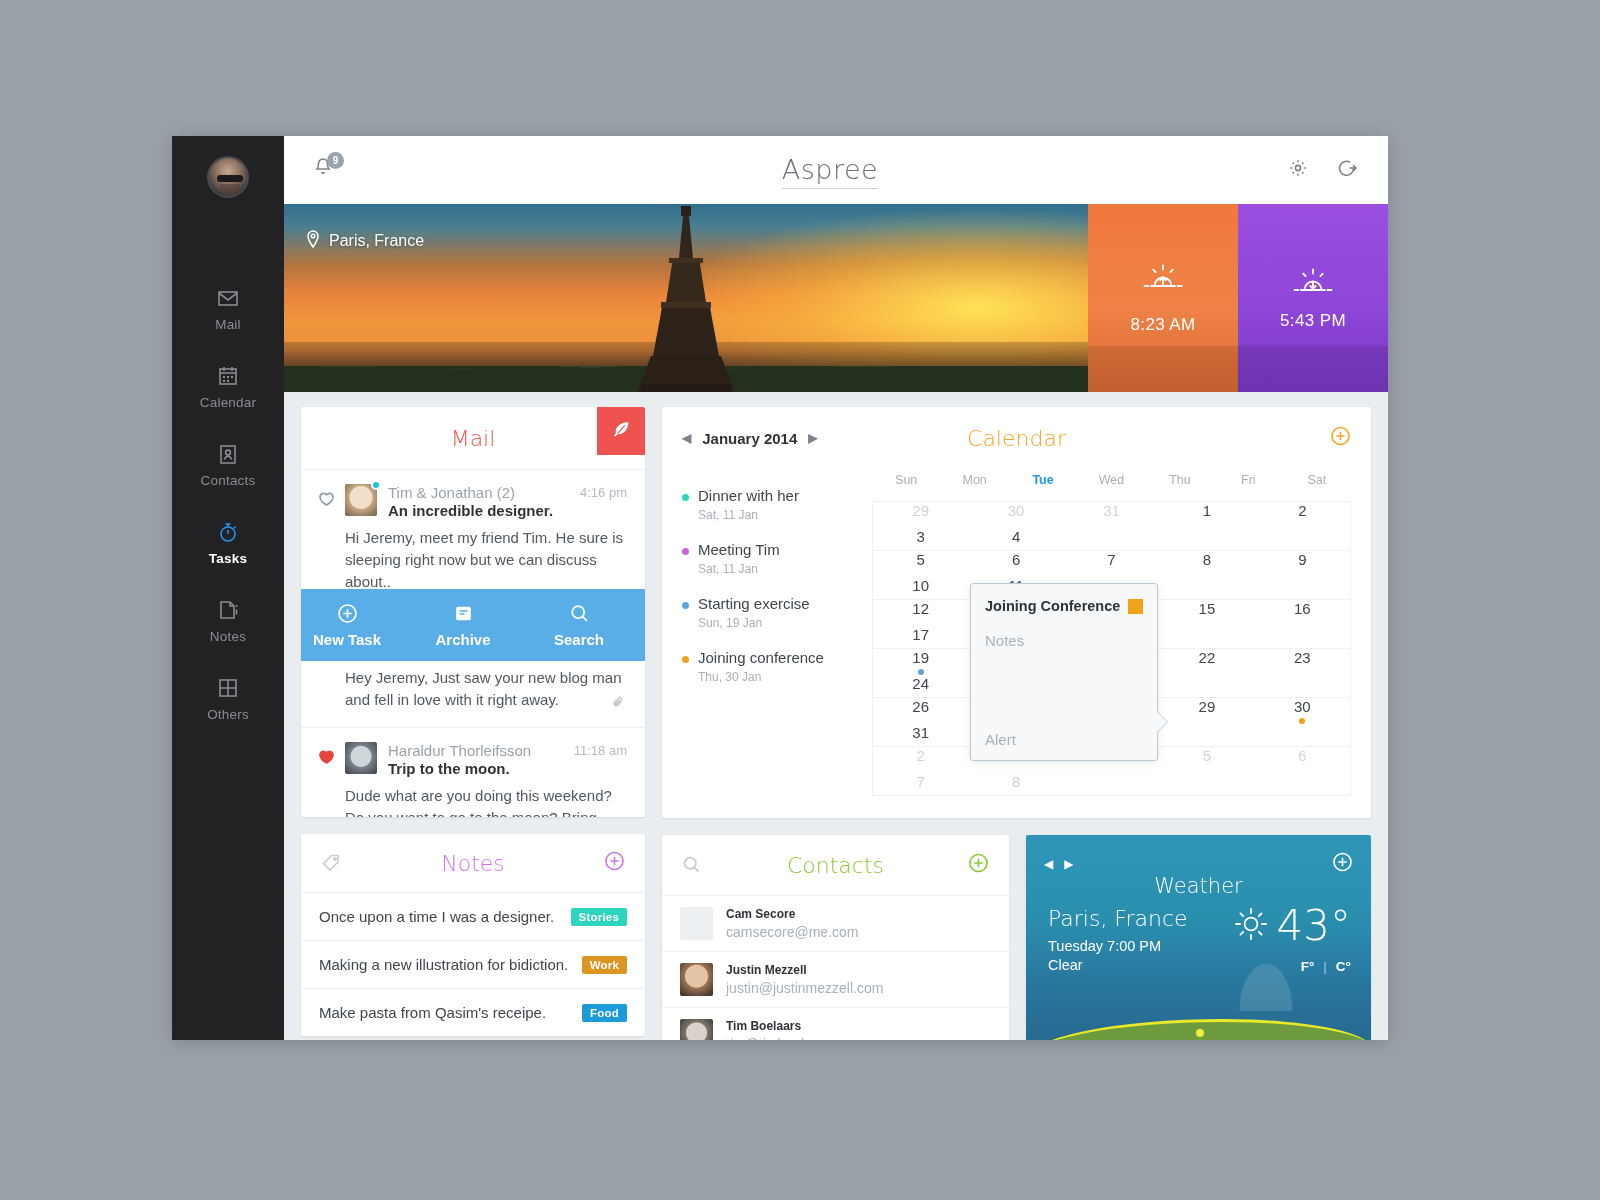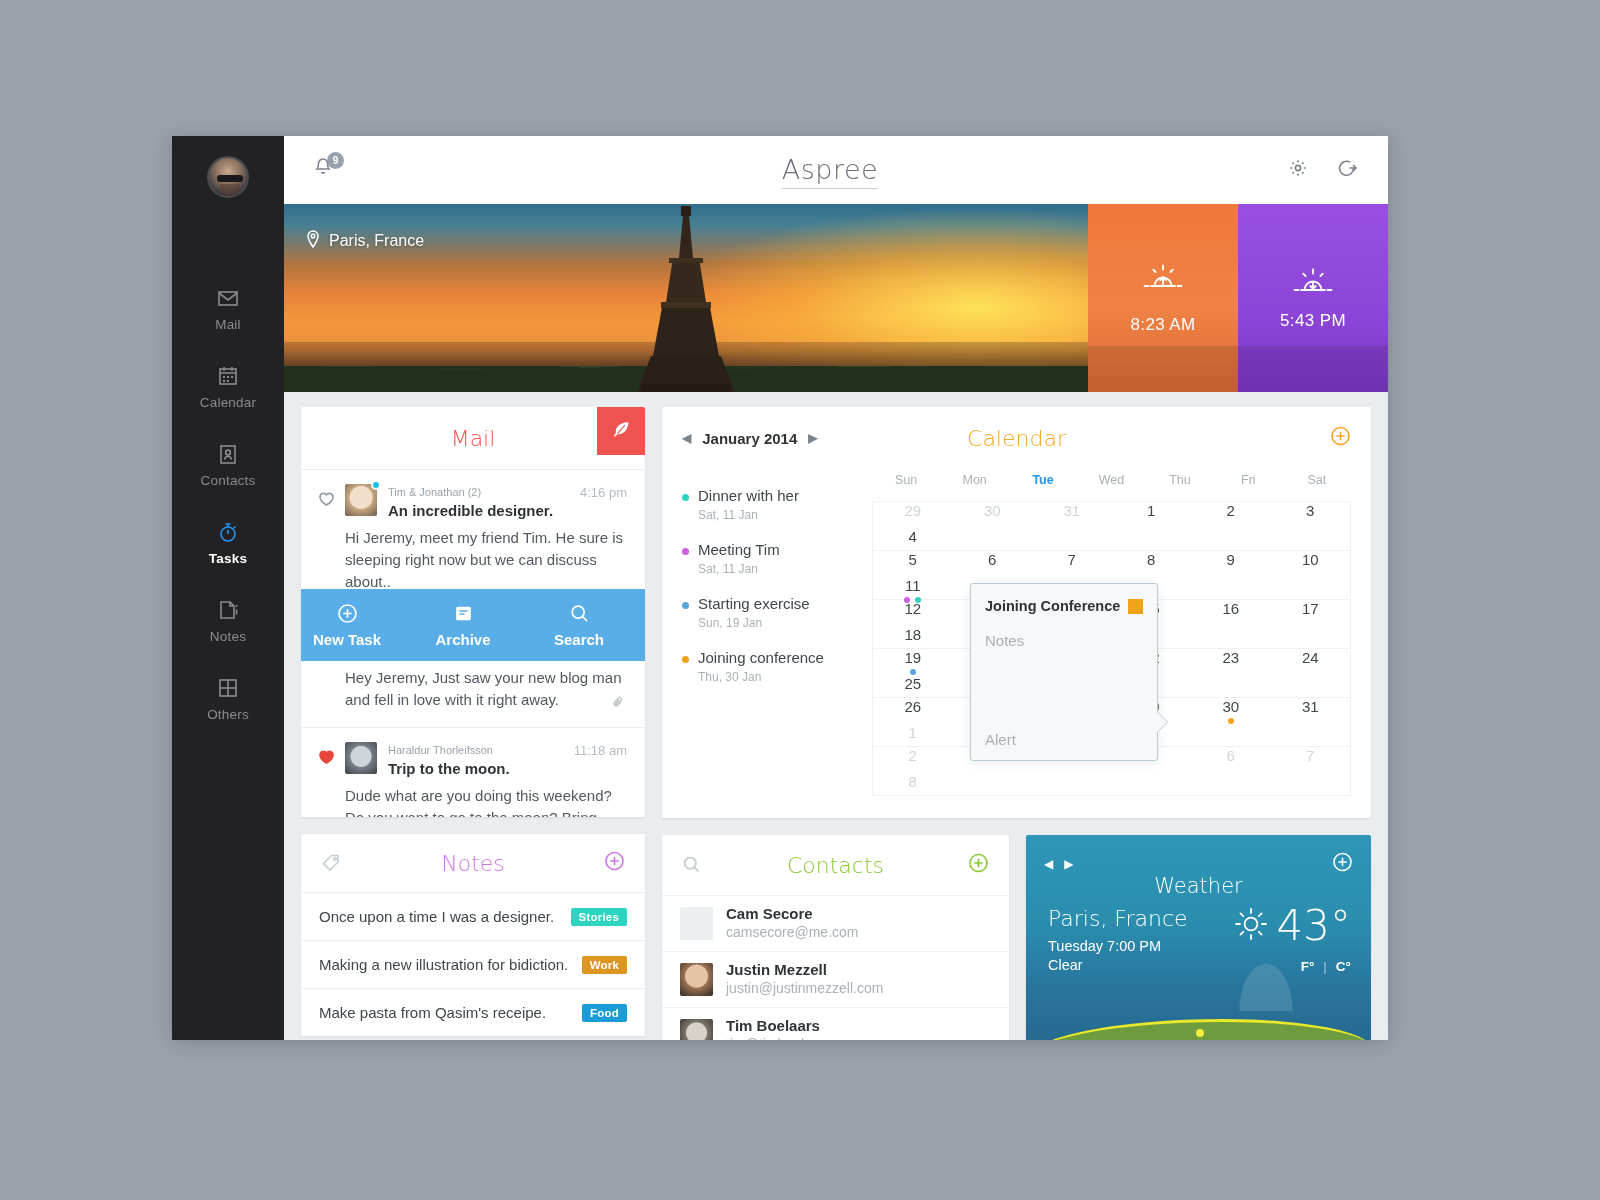--- a/index.html
+++ b/index.html
@@ -190,21 +190,21 @@
     border-radius: 2px; position: relative;
     background: linear-gradient(140deg,#d9cfc4,#8b7f72);
   }
   .thumb.t1 { background: radial-gradient(circle at 50% 42%, #f2dfc9 0 11px, #c8a882 12px, #6d5b49 100%); }
   .thumb.t2 { background: radial-gradient(circle at 50% 45%, #cfd6da 0 10px, #7b8189 11px, #3b4048 100%); }
   .dotnew {
     position: absolute; right: -4px; top: -4px; width: 10px; height: 10px;
     border-radius: 50%; background: #19c2e0; border: 2px solid #fff;
   }
   .mail-names { flex: 1; min-width: 0; }
-  .sender { font-size: 11px; color: #9aa3ab; line-height: 17px; }
+  .sender { font-size: 15px; color: #9aa3ab; line-height: 17px; }
   .subject { font-size: 15px; color: #2f3439; font-weight: bold; line-height: 20px; }
   .time { font-size: 13px; color: #b4bcc3; margin-left: 8px; white-space: nowrap; padding-top: 1px; }
   .preview { font-size: 15px; color: #515960; line-height: 22px; margin-top: 6px; }
   .clip { position: absolute; right: 20px; bottom: 14px; }
   .clip svg { width: 14px; height: 14px; stroke: #c3c9ce; fill: none; stroke-width: 1.4; }
 
   
   .taskbar {
     position: absolute; left: -54px; right: 0; top: 0;
     height: 72px; background: #5aaee8;
@@ -252,21 +252,21 @@
   .cal-events { width: 190px; flex: 0 0 190px; padding-top: 18px; }
   .ev { display: flex; gap: 9px; margin-bottom: 19px; }
   .ev .bullet { width: 7px; height: 7px; border-radius: 50%; margin-top: 7px; flex: 0 0 7px; }
   .ev .evt { font-size: 15px; color: #3f464c; line-height: 18px; }
   .ev .evd { font-size: 12px; color: #a9b1b8; margin-top: 3px; }
   .cal-grid { flex: 1; }
   .dow { display: grid; grid-template-columns: repeat(7,1fr); }
   .dow div { text-align: center; font-size: 12.5px; color: #a9b1b8; padding: 4px 0 14px; }
   .dow div.today { color: #2196f3; font-weight: bold; }
   .weeks { border: 1px solid #eff1f3; border-bottom: none; }
-  .wk { display: grid; grid-template-columns: repeat(6,1fr); border-bottom: 1px solid #eff1f3; height: 49px; }
+  .wk { display: grid; grid-template-columns: repeat(5,1fr); border-bottom: 1px solid #eff1f3; height: 49px; }
   .dcell { position: relative; display: flex; flex-direction: column; align-items: center; justify-content: center; font-size: 15px; color: #3f464c; }
   .dcell.mut { color: #cfd5da; }
   .dmarks { display: flex; gap: 5px; margin-top: 3px; height: 6px; }
   .dmarks i { width: 6px; height: 6px; border-radius: 50%; display: block; }
 
   
   .popup {
     position: absolute; left: 308px; top: 176px;
     width: 188px; height: 178px;
     background: #f6f8f9; border: 1px solid #b9cbd6;
@@ -291,21 +291,21 @@
   
   .contacts-card { flex: 1; }
   .contacts-title { color: #8bc832; }
   .ct-head { height: 60px; }
   .ct-head .srch { width: 20px; height: 20px; cursor: pointer; }
   .ct-head .srch svg { width: 19px; height: 19px; stroke: #c6cdd3; fill: none; stroke-width: 1.8; }
   .ct-row { display: flex; align-items: center; gap: 13px; padding: 10px 18px; height: 56px; border-top: 1px solid #eff1f3; }
   .ct-av { width: 33px; height: 33px; flex: 0 0 33px; border-radius: 2px; background: #eceff1; }
   .ct-av.a2 { background: radial-gradient(circle at 50% 40%, #e5c3a5 0 11px, #9c7354 12px, #2d2722 100%); }
   .ct-av.a3 { background: radial-gradient(circle at 50% 42%, #d8d2cb 0 10px, #7d756c 11px, #292623 100%); }
-  .ct-name { font-size: 15px; color: #2f3439; font-weight: bold; line-height: 18px; }
+  .ct-name { font-size: 12px; color: #2f3439; font-weight: bold; line-height: 18px; }
   .ct-mail { font-size: 14px; color: #a9b1b8; line-height: 19px; }
 
   
   .weather-card {
     width: 345px; flex: 0 0 345px; position: relative; overflow: hidden;
     background: linear-gradient(to bottom, #2f96b8 0%, #2a8fae 35%, #2b7fa6 62%, #2e6f96 100%);
     color: #fff;
   }
   .w-city-haze {
     position: absolute; left: 0; right: 0; bottom: 0; height: 130px;

